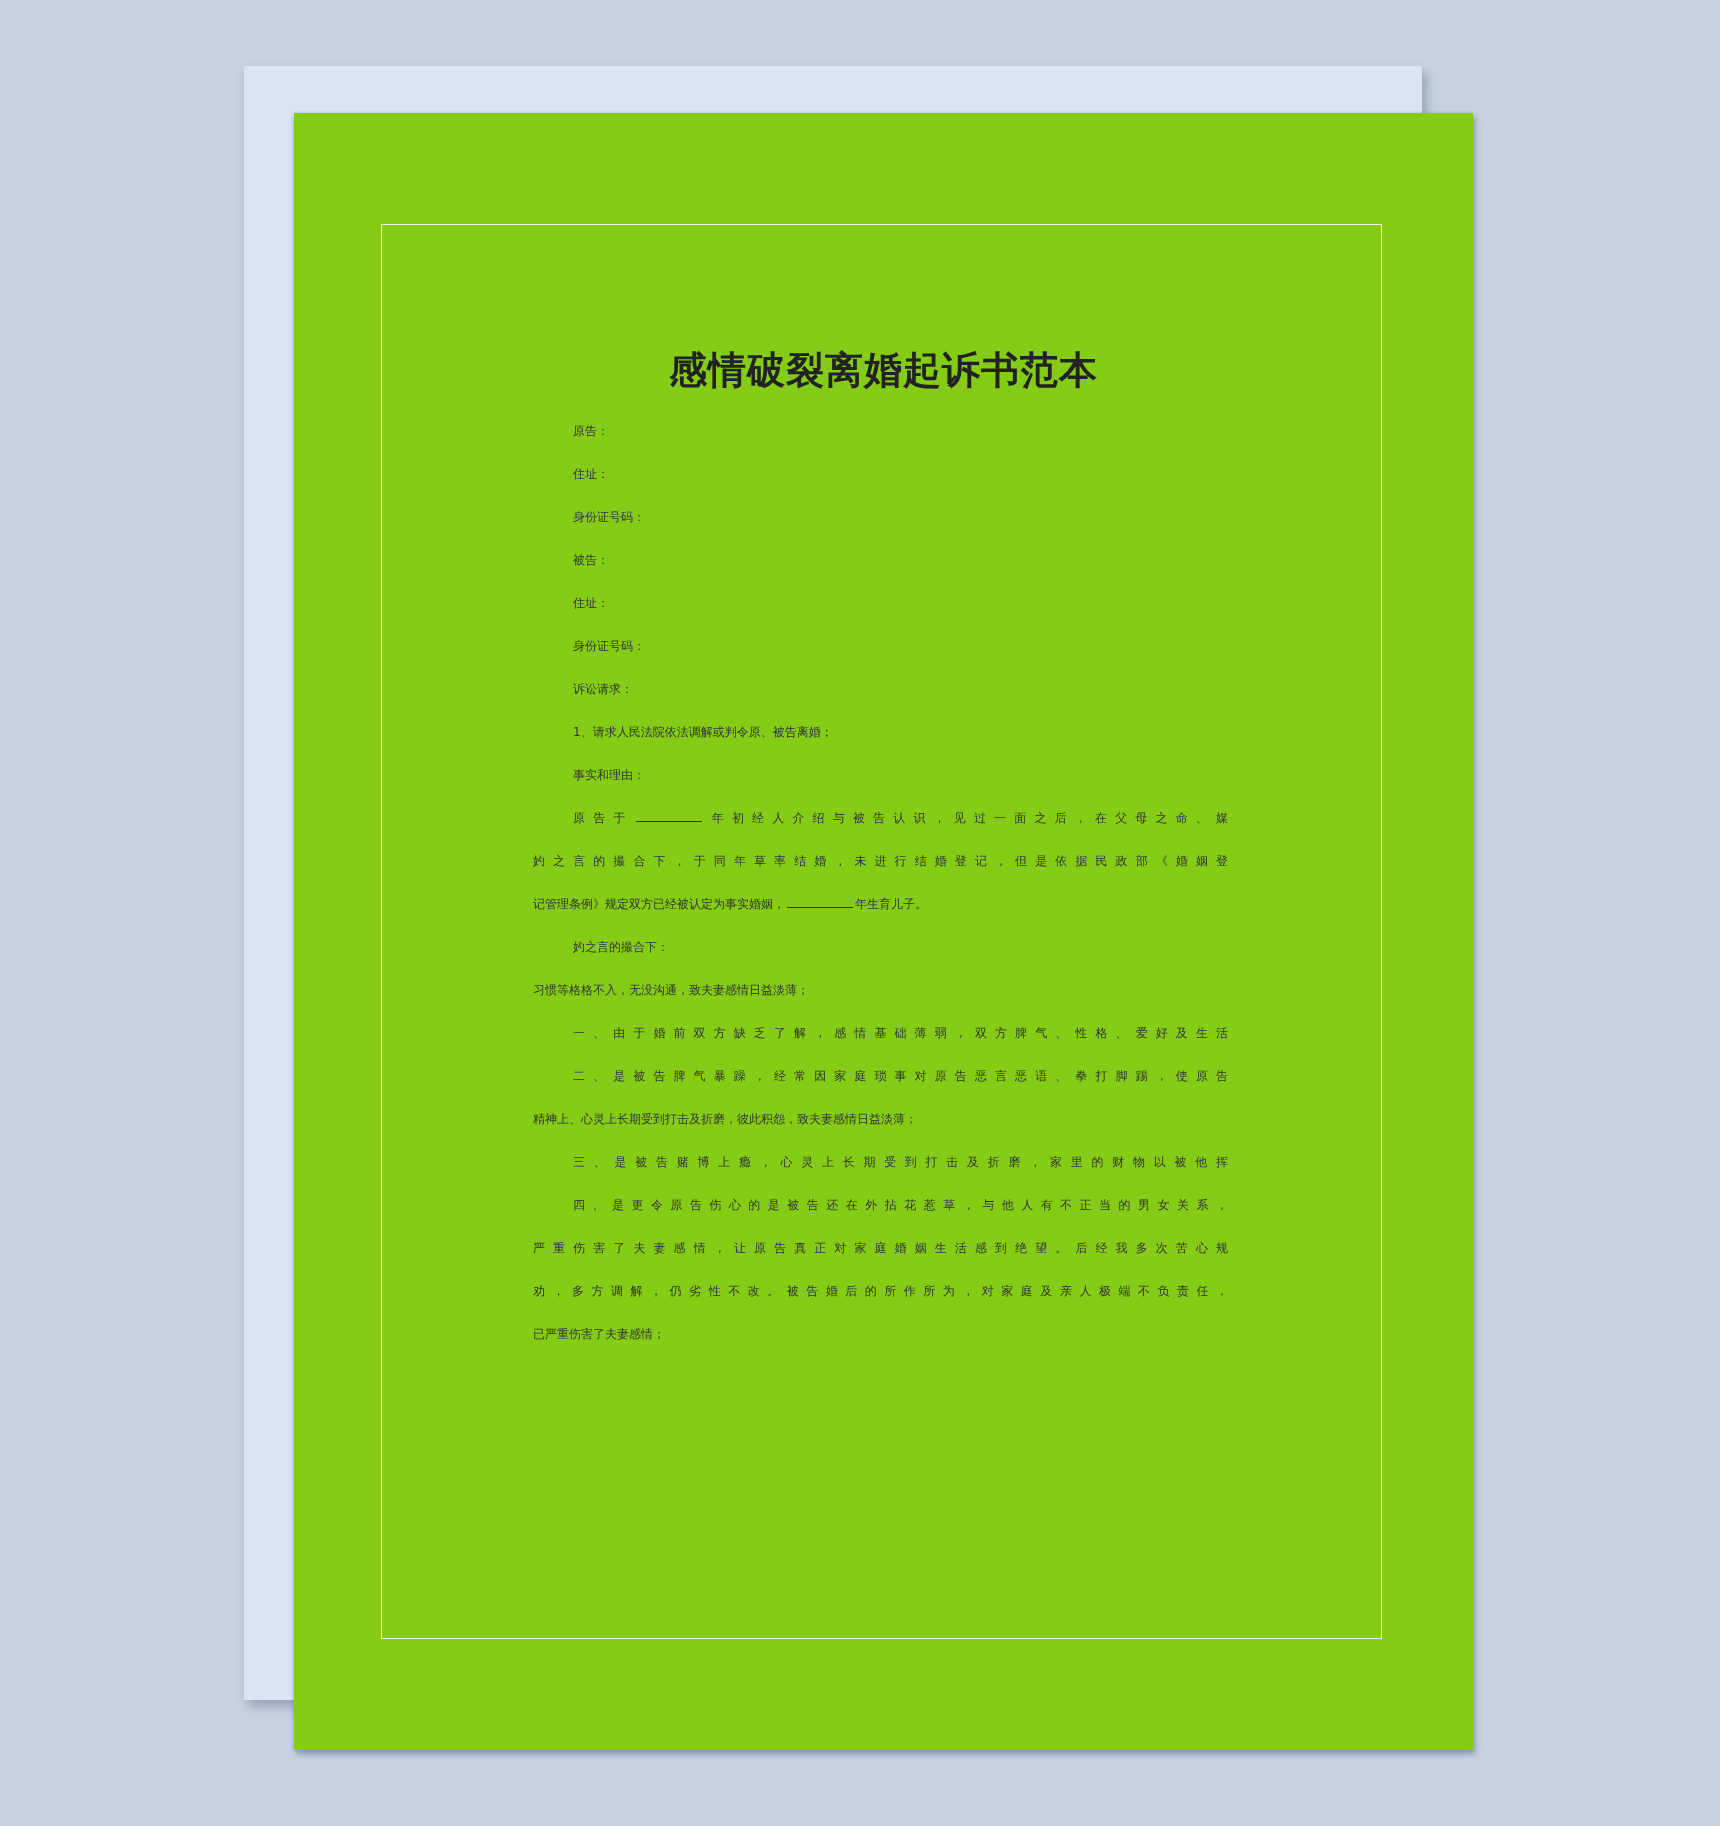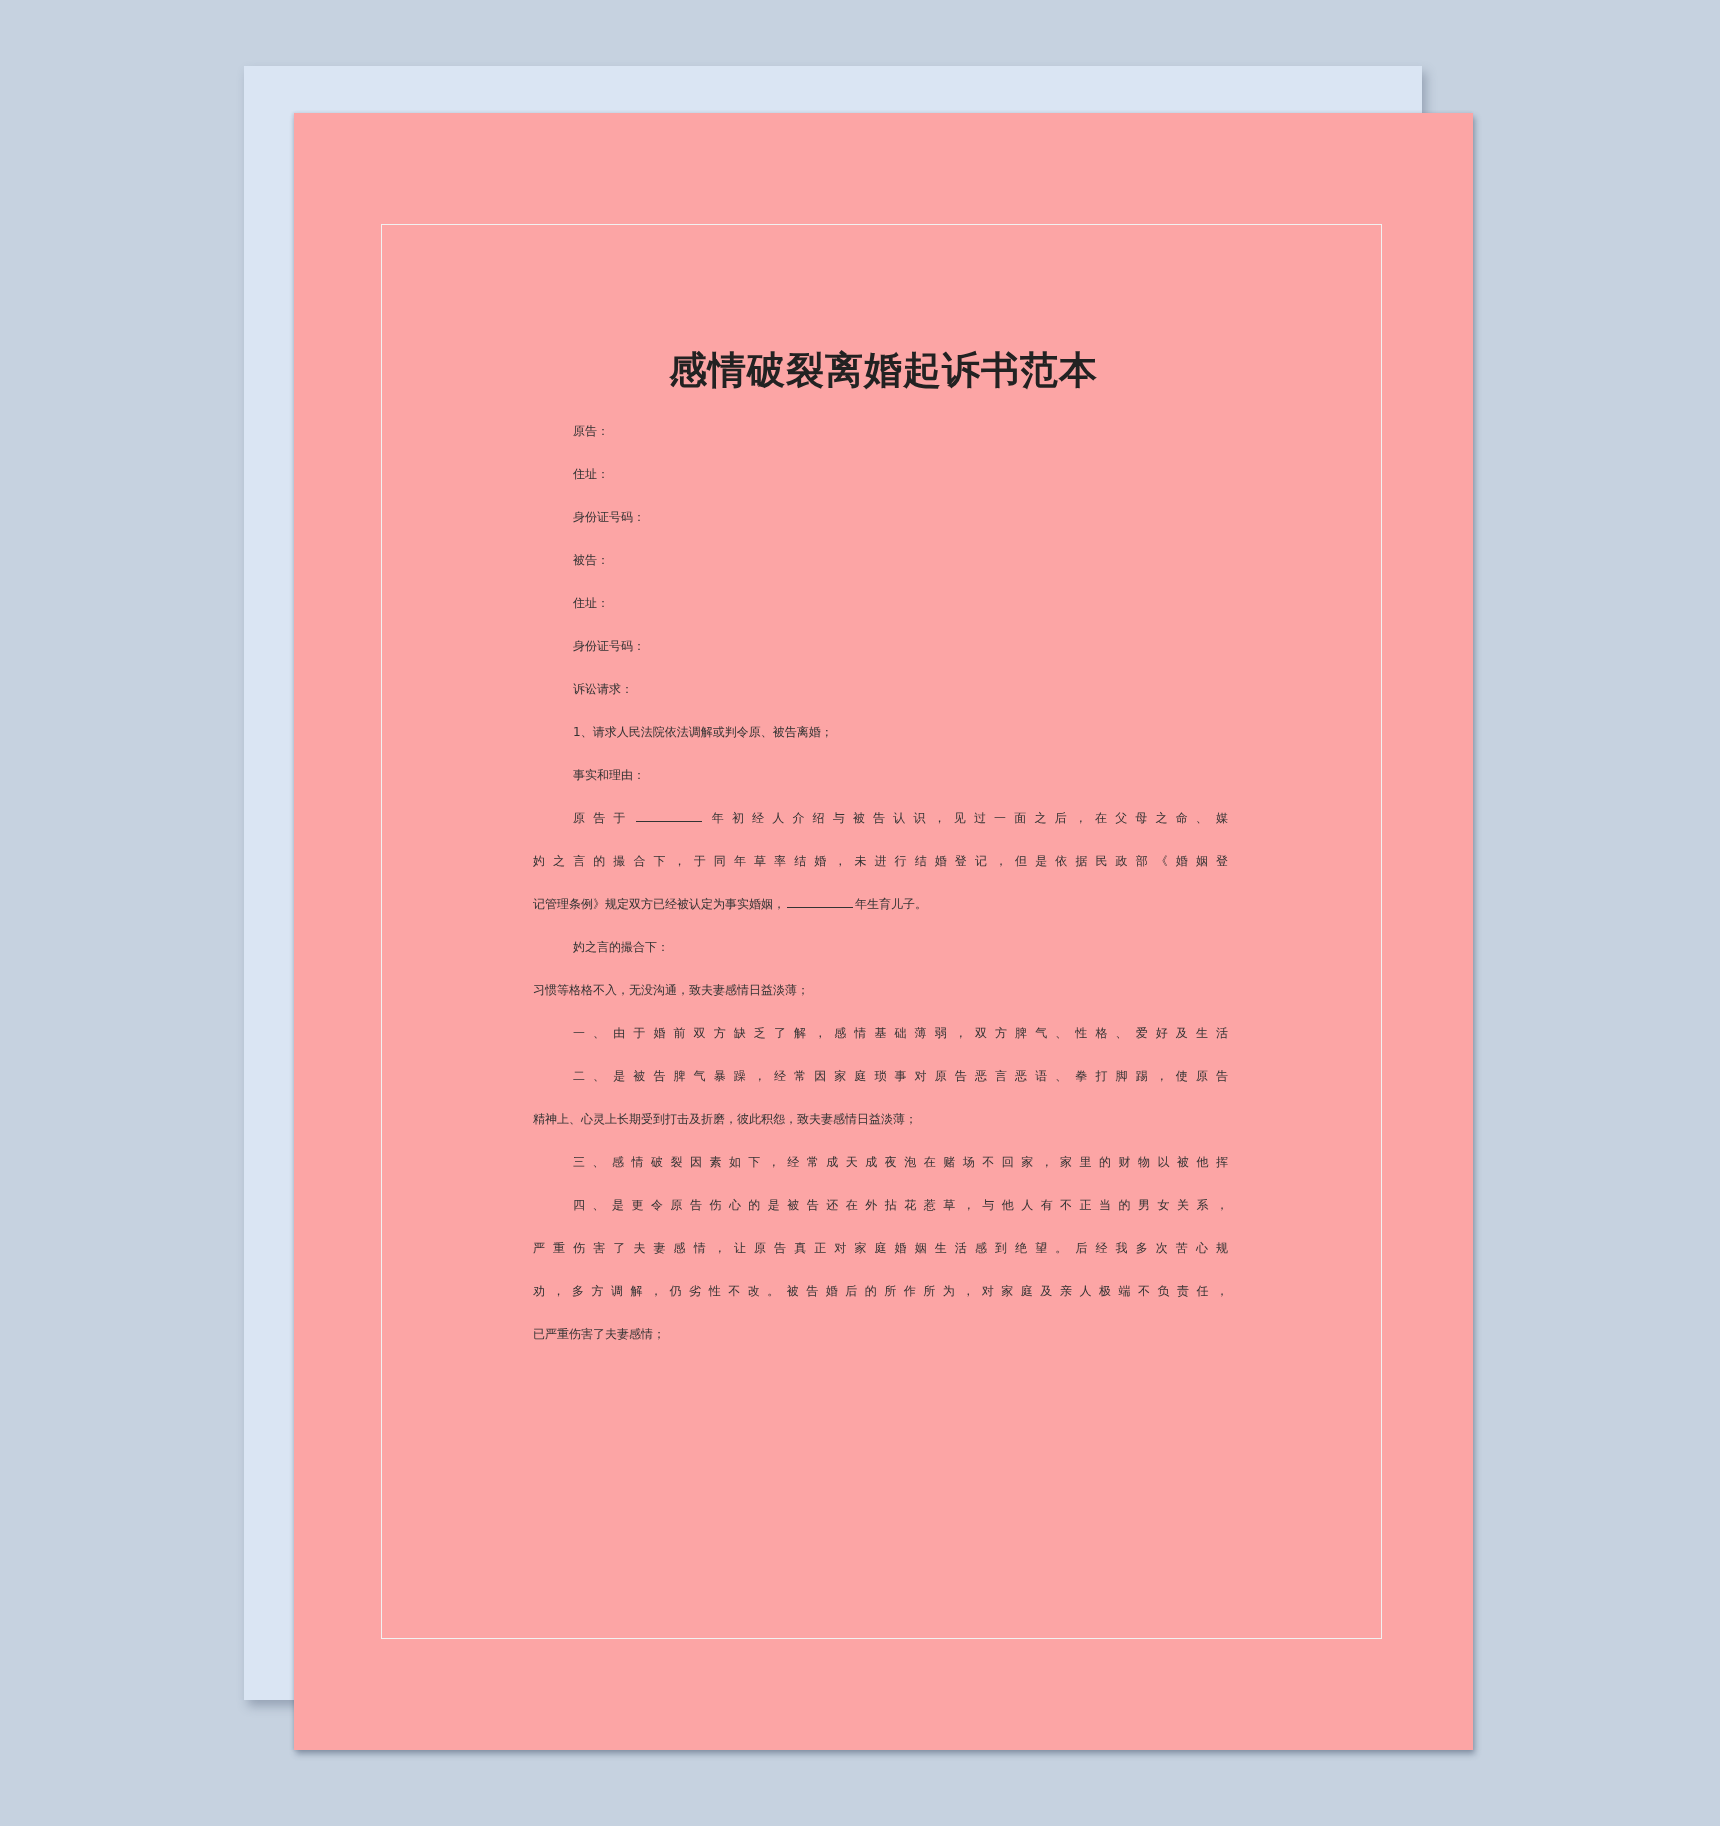--- a/index.html
+++ b/index.html
@@ -22,21 +22,21 @@
       height: 1634px;
       background: #dae5f3;
       box-shadow: 4px 6px 10px rgba(60, 75, 100, 0.35);
     }
     .page-front {
       position: absolute;
       left: 294px;
       top: 113px;
       width: 1179px;
       height: 1637px;
-      background: #fca5a5;
+      background: #84cc16;
       box-shadow: 2px 4px 6px rgba(60, 75, 100, 0.45), -1px 0 3px rgba(60,75,100,0.15);
     }
     .inner-box {
       position: absolute;
       left: 87px;   
       top: 111px;   
       width: 1001px;
       height: 1415px;
       border: 1px solid #f1f1f1;
       box-sizing: border-box;
@@ -130,21 +130,21 @@
       <span class="line last">习惯等格格不入，无没沟通，致夫妻感情日益淡薄；</span>
       <span class="line indent">一、由于婚前双方缺乏了解，感情基础薄弱，双方脾气、性格、爱好及生活</span>
     </div>
 
     <div class="para">
       <span class="line indent">二、是被告脾气暴躁，经常因家庭琐事对原告恶言恶语、拳打脚踢，使原告</span>
       <span class="line last">精神上、心灵上长期受到打击及折磨，彼此积怨，致夫妻感情日益淡薄；</span>
     </div>
 
     <div class="para">
-      <span class="line indent">三、感情破裂因素如下，经常成天成夜泡在赌场不回家，家里的财物以被他挥</span>
+      <span class="line indent">三、是被告赌博上瘾，心灵上长期受到打击及折磨，家里的财物以被他挥</span>
     </div>
 
     <div class="para">
       <span class="line indent">四、是更令原告伤心的是被告还在外拈花惹草，与他人有不正当的男女关系，</span>
       <span class="line">严重伤害了夫妻感情，让原告真正对家庭婚姻生活感到绝望。后经我多次苦心规</span>
       <span class="line">劝，多方调解，仍劣性不改。被告婚后的所作所为，对家庭及亲人极端不负责任，</span>
       <span class="line last">已严重伤害了夫妻感情；</span>
     </div>
   </div>
 </div>

